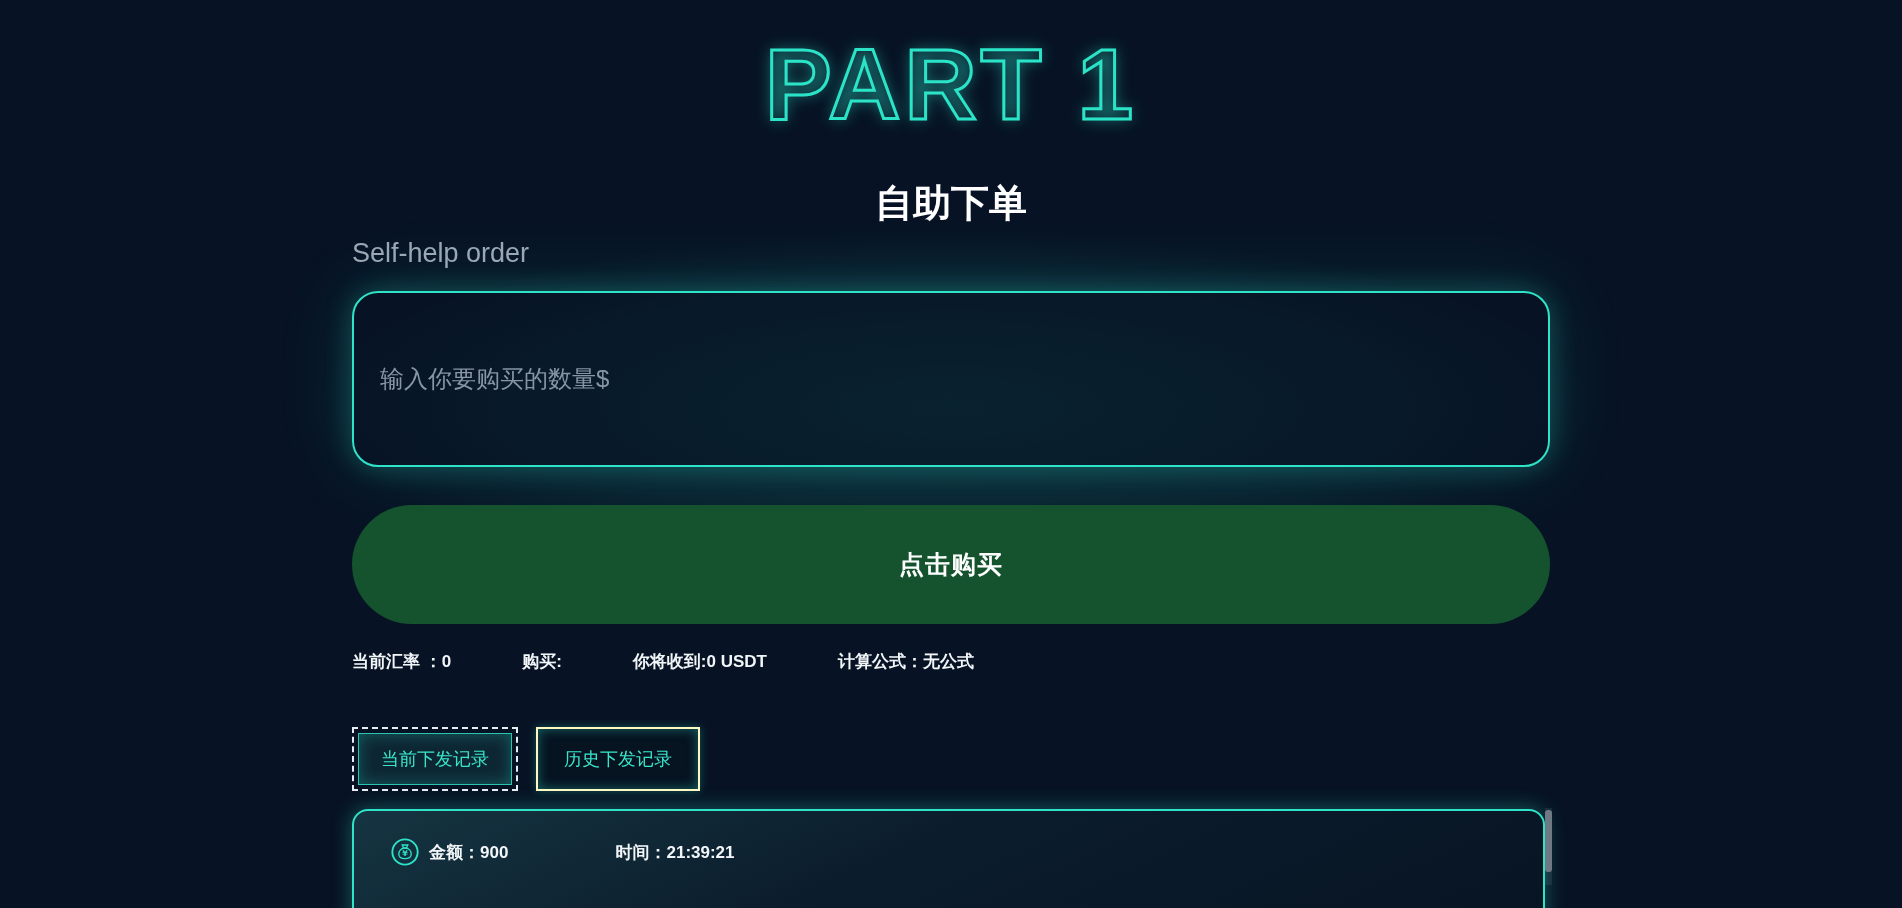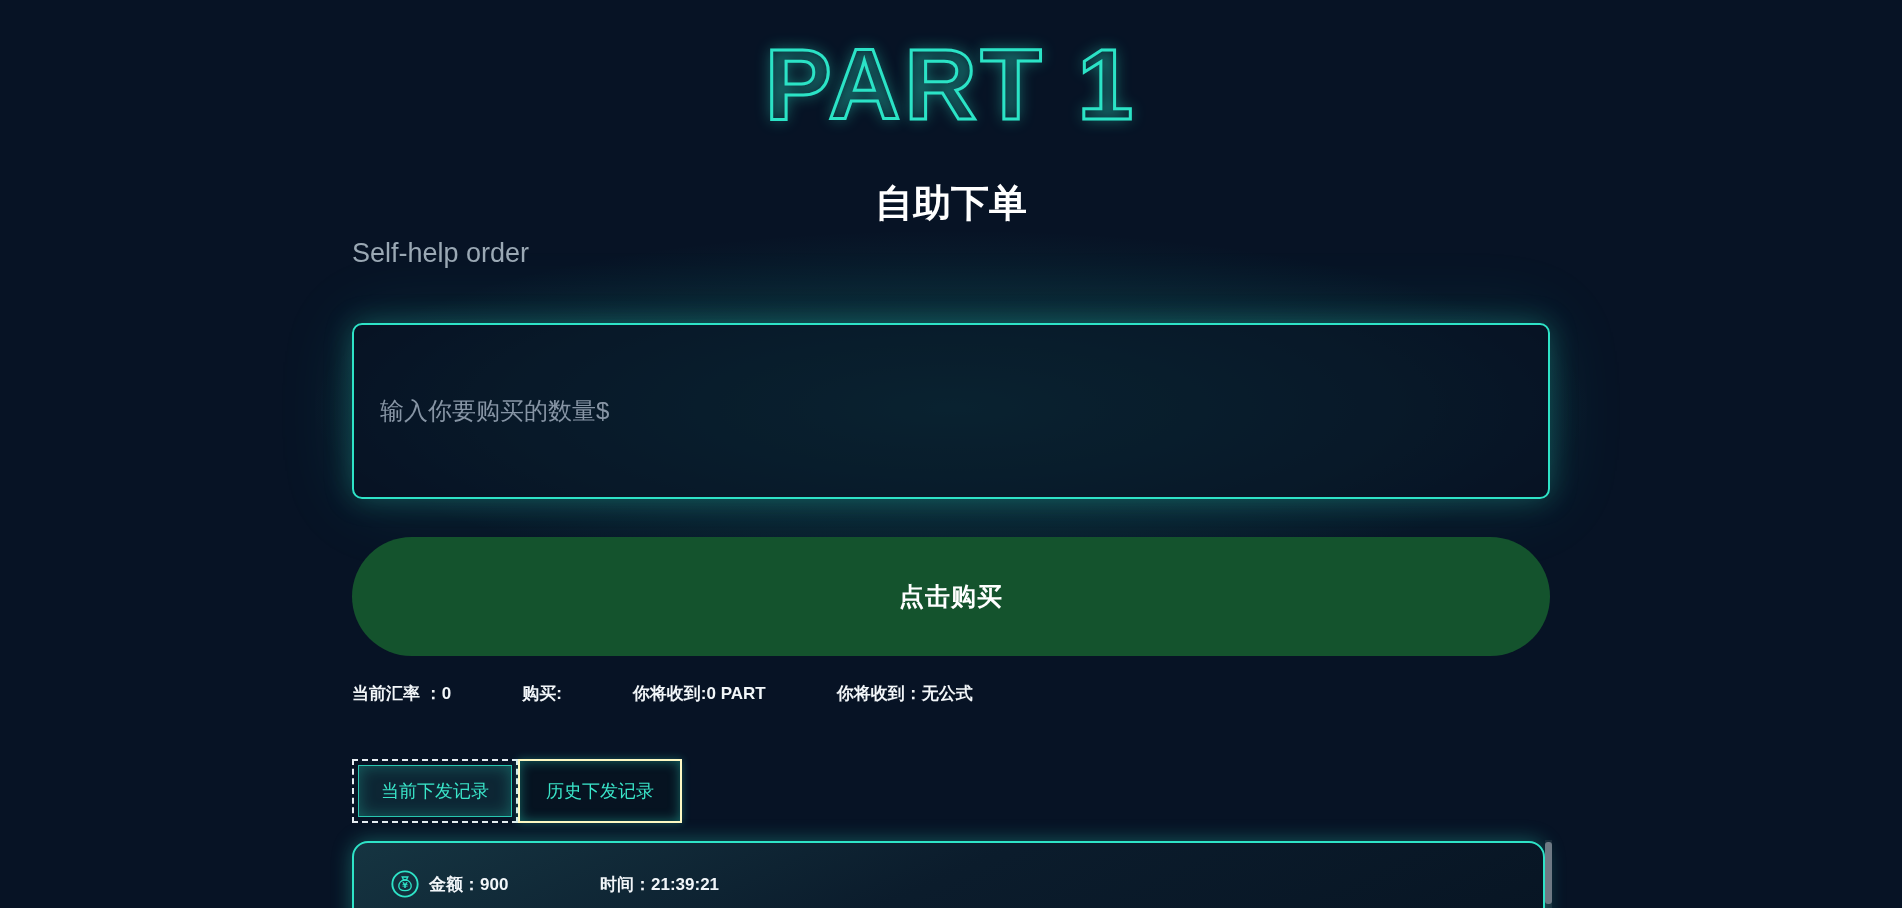--- a/index.html
+++ b/index.html
@@ -55,26 +55,26 @@
   }
   .page-subtitle {
     margin-top: 9px;
     text-align: left;
     font-size: 27px;
     font-weight: 400;
     color: #9aa8b4;
   }
   .amount-input {
     display: block;
-    margin-top: 54px;
+    margin-top: 22px;
     width: 1198px;
     height: 176px;
     background: rgba(8,20,36,0.55);
     border: 2px solid #2ee3c7;
-    border-radius: 10px;
+    border-radius: 26px;
     outline: none;
     padding: 12px 26px;
     font-family: "Liberation Sans", "DejaVu Sans", sans-serif;
     font-size: 24px;
     color: #dfe8f0;
     box-shadow: 0 0 28px rgba(46,227,199,0.28), 0 0 80px rgba(46,227,199,0.12);
   }
   .amount-input::placeholder { color: #8795a5; opacity: 1; }
   .buy-button {
     display: block;
@@ -96,20 +96,21 @@
     align-items: center;
     gap: 71px;
     margin-top: 26px;
     font-size: 17px;
     font-weight: 600;
     color: #f2f6f9;
   }
   .tabs-row {
     display: flex;
     align-items: center;
+    gap: 18px;
     margin-top: 54px;
   }
   .tab {
     background: transparent;
     cursor: pointer;
     font-family: "Liberation Sans", "DejaVu Sans", sans-serif;
   }
   .tab-active {
     border: 2px dashed #e6edf2;
     padding: 4px;
@@ -166,21 +167,21 @@
     gap: 9px;
     min-width: 210px;
   }
   .record-hash {
     flex: 1;
     text-align: center;
     font-weight: 600;
   }
   .record-time {
     min-width: 150px;
-    text-align: left;
+    text-align: center;
   }
   .money-icon { display: inline-flex; }
   .scrollbar {
     position: absolute;
     right: -2px;
     top: -1px;
     width: 7px;
     height: 77px;
     background: rgba(255,255,255,0.07);
   }
@@ -205,22 +206,22 @@
 
     <div class="page-subtitle">Self-help order</div>
 
     <input class="amount-input" type="text" placeholder="输入你要购买的数量$" style="">
 
     <button class="buy-button">点击购买</button>
 
     <div class="stats-row">
       <span>当前汇率 ：0</span>
       <span>购买:</span>
-      <span>你将收到:0 PART</span>
-      <span>你将收到：无公式</span>
+      <span>你将收到:0 USDT</span>
+      <span>计算公式：无公式</span>
     </div>
 
     <div class="tabs-row">
       <button class="tab tab-active">
         <span class="tab-inner">当前下发记录</span>
       </button>
       <button class="tab tab-plain">
         <span class="tab-inner">历史下发记录</span>
       </button>
     </div>

